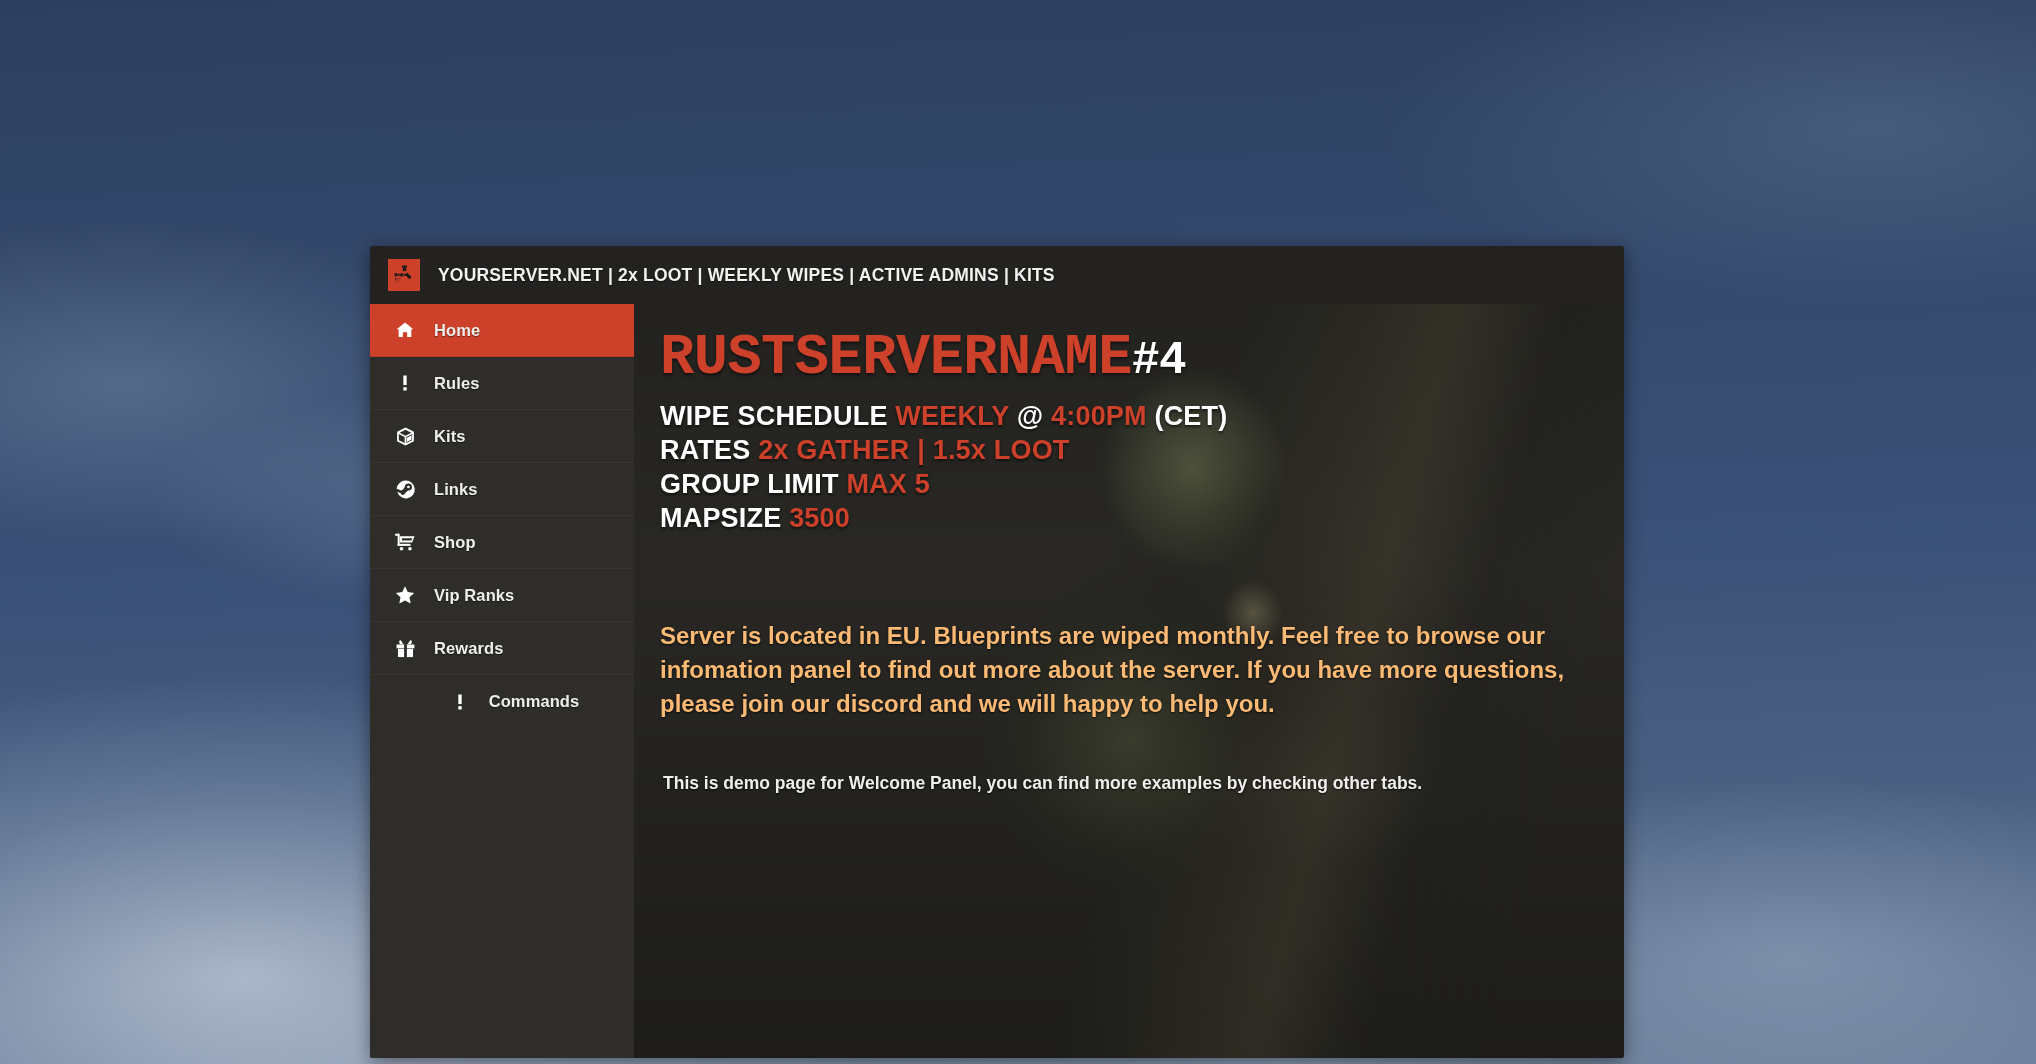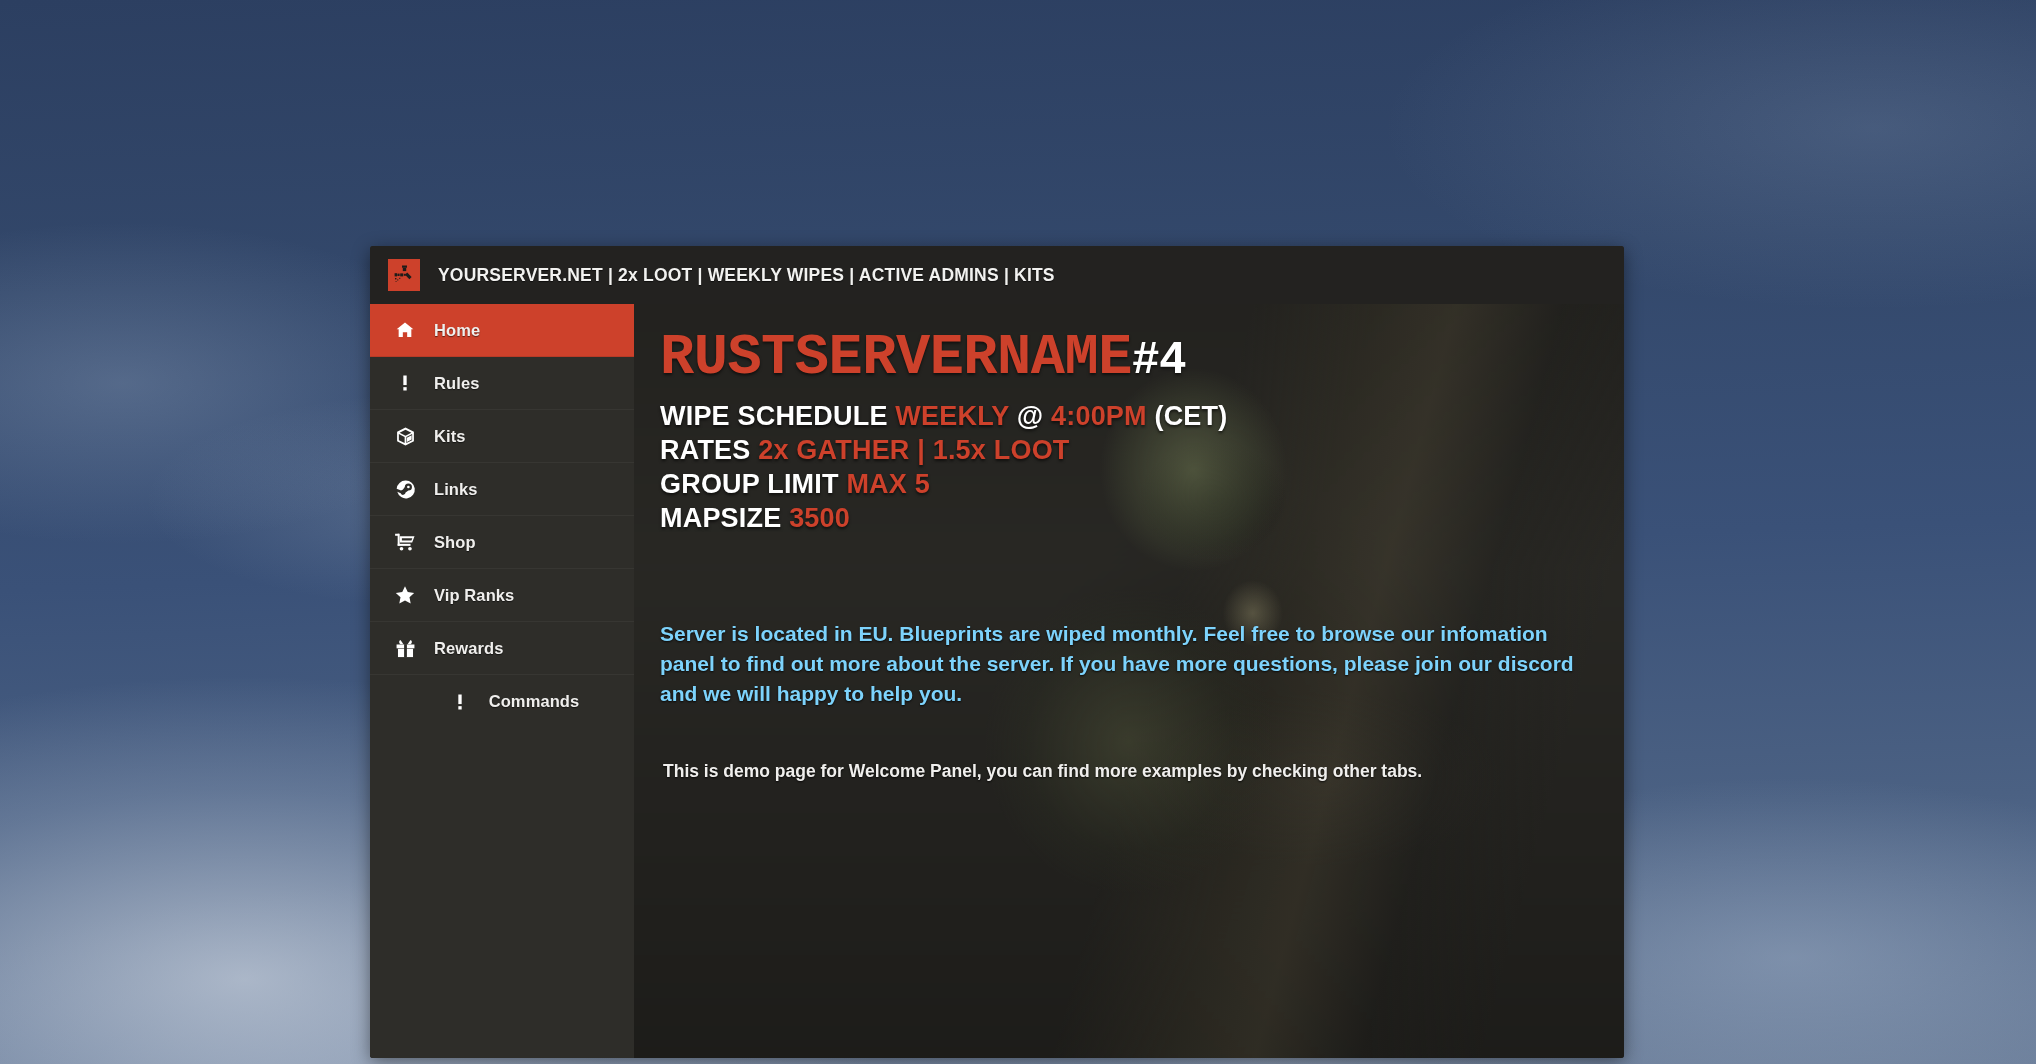--- a/index.html
+++ b/index.html
@@ -143,24 +143,24 @@
     letter-spacing:0.2px;
     text-shadow:0 2px 3px rgba(0,0,0,0.6);
     white-space:nowrap;
   }
   .stat-line .hl{ color:#cd412b; }
   #stats{ margin-top:12px; }
 
   #paragraph{
     margin-top:84px;
     width:945px;
-    font-size:21px;
+    font-size:24px;
     font-weight:bold;
     line-height:1.42;
-    color:#7dd3fc;
+    color:#fdba74;
     text-shadow:0 1px 2px rgba(0,0,0,0.8);
   }
   #demo-note{
     margin-top:52px;
     margin-left:3px;
     font-size:17.5px;
     font-weight:bold;
     color:#f0efed;
     text-shadow:0 1px 2px rgba(0,0,0,0.8);
   }

